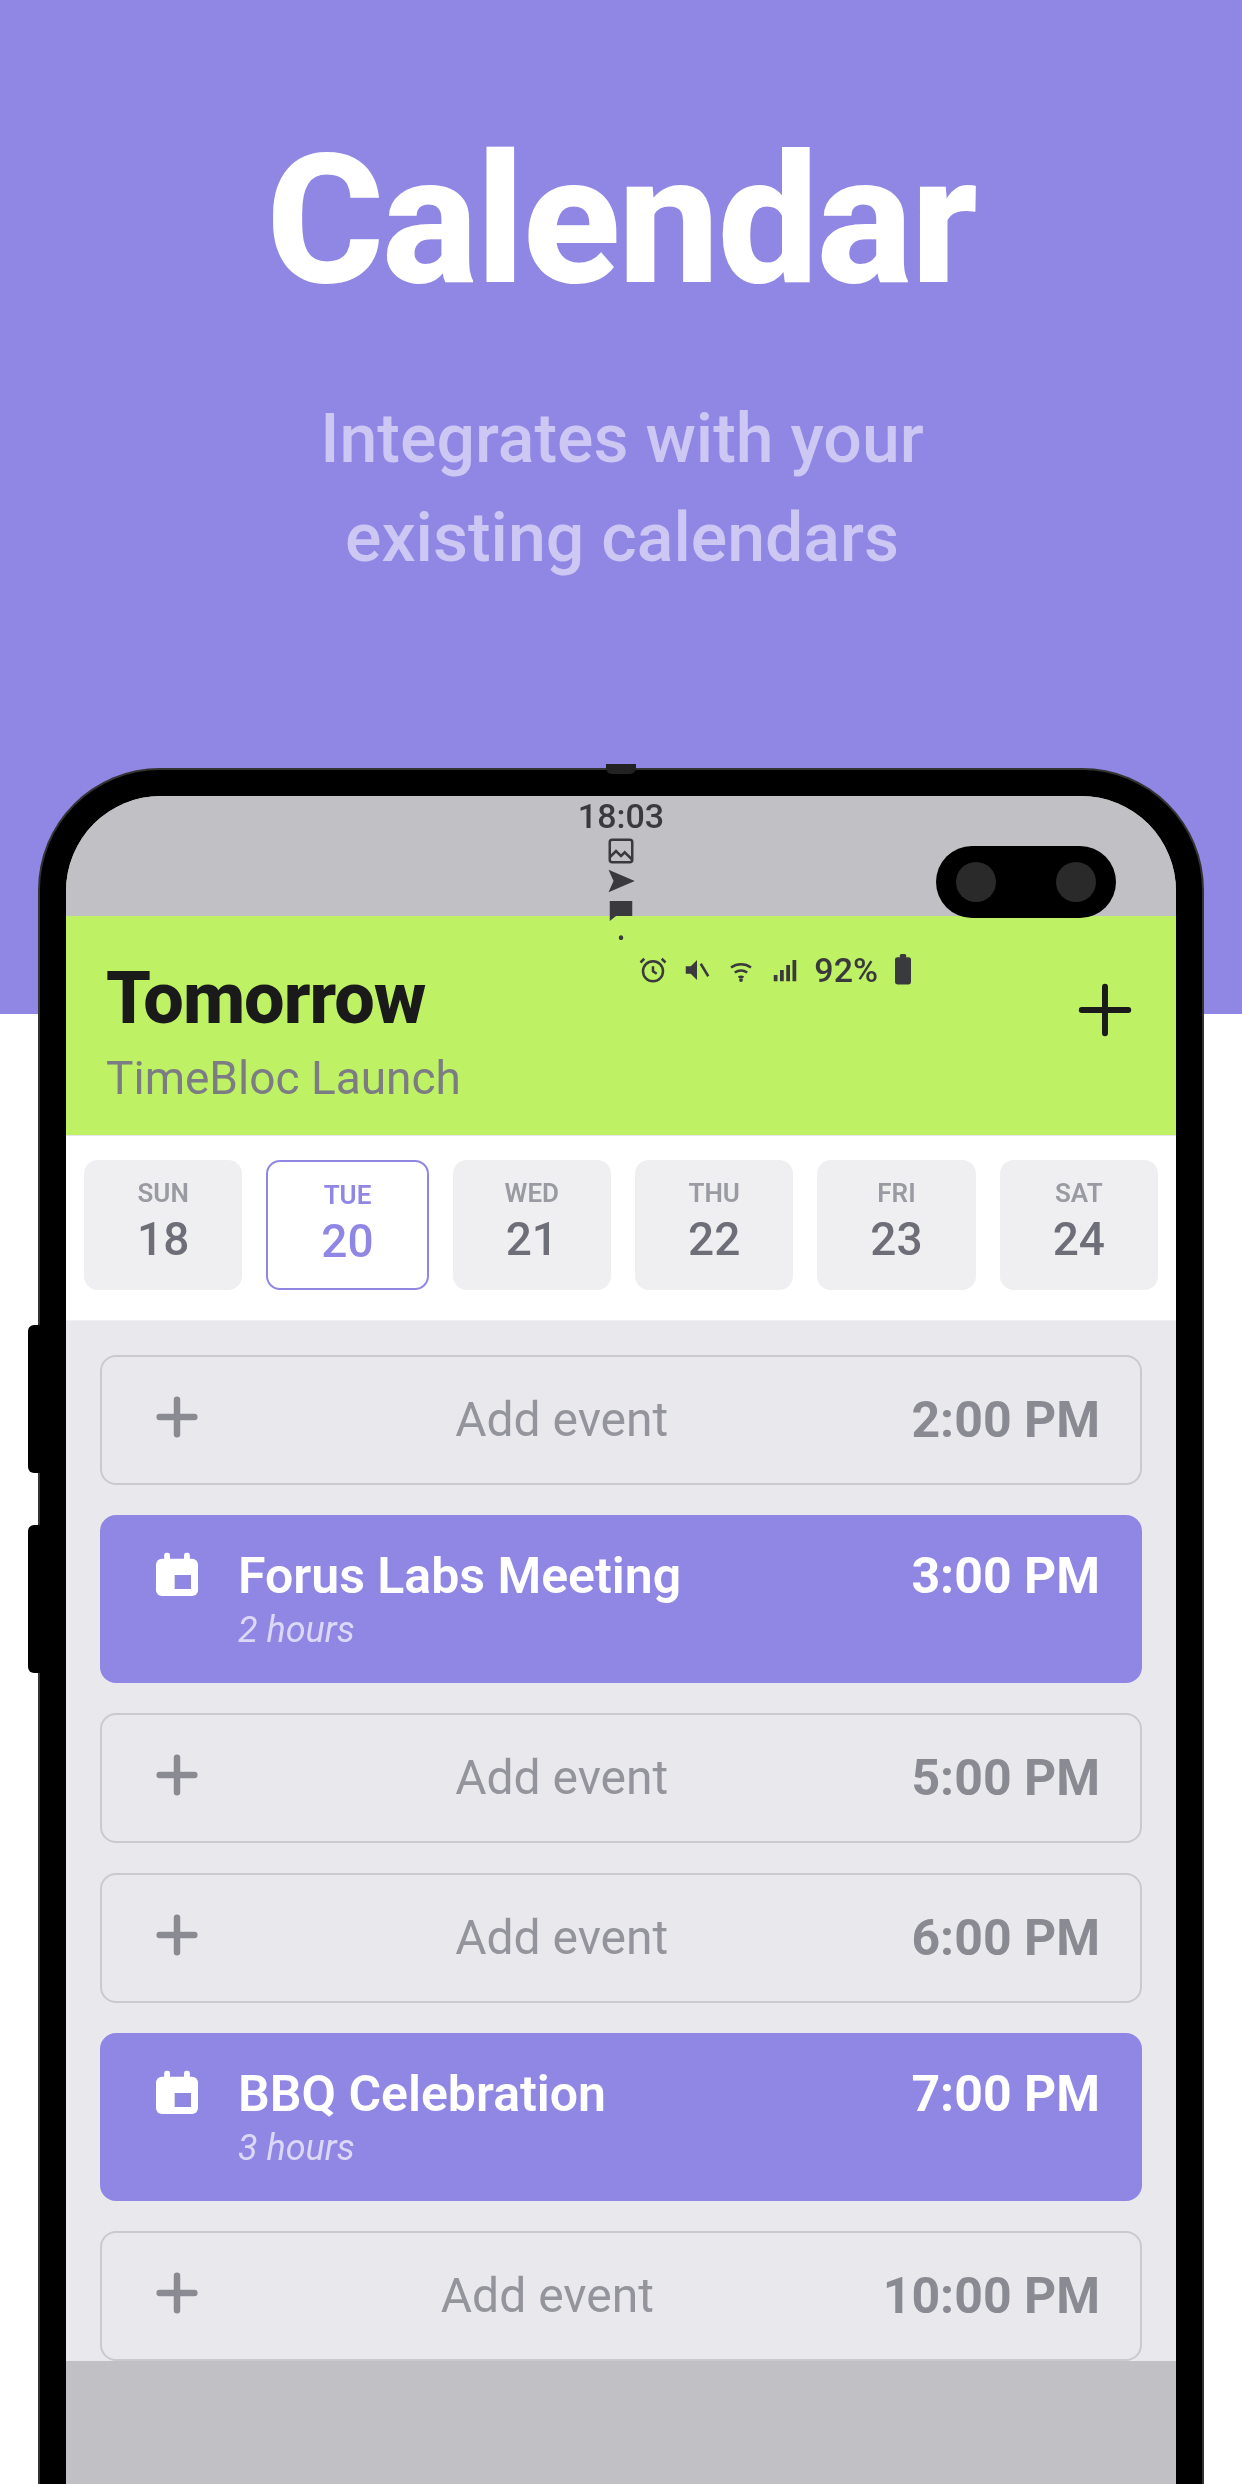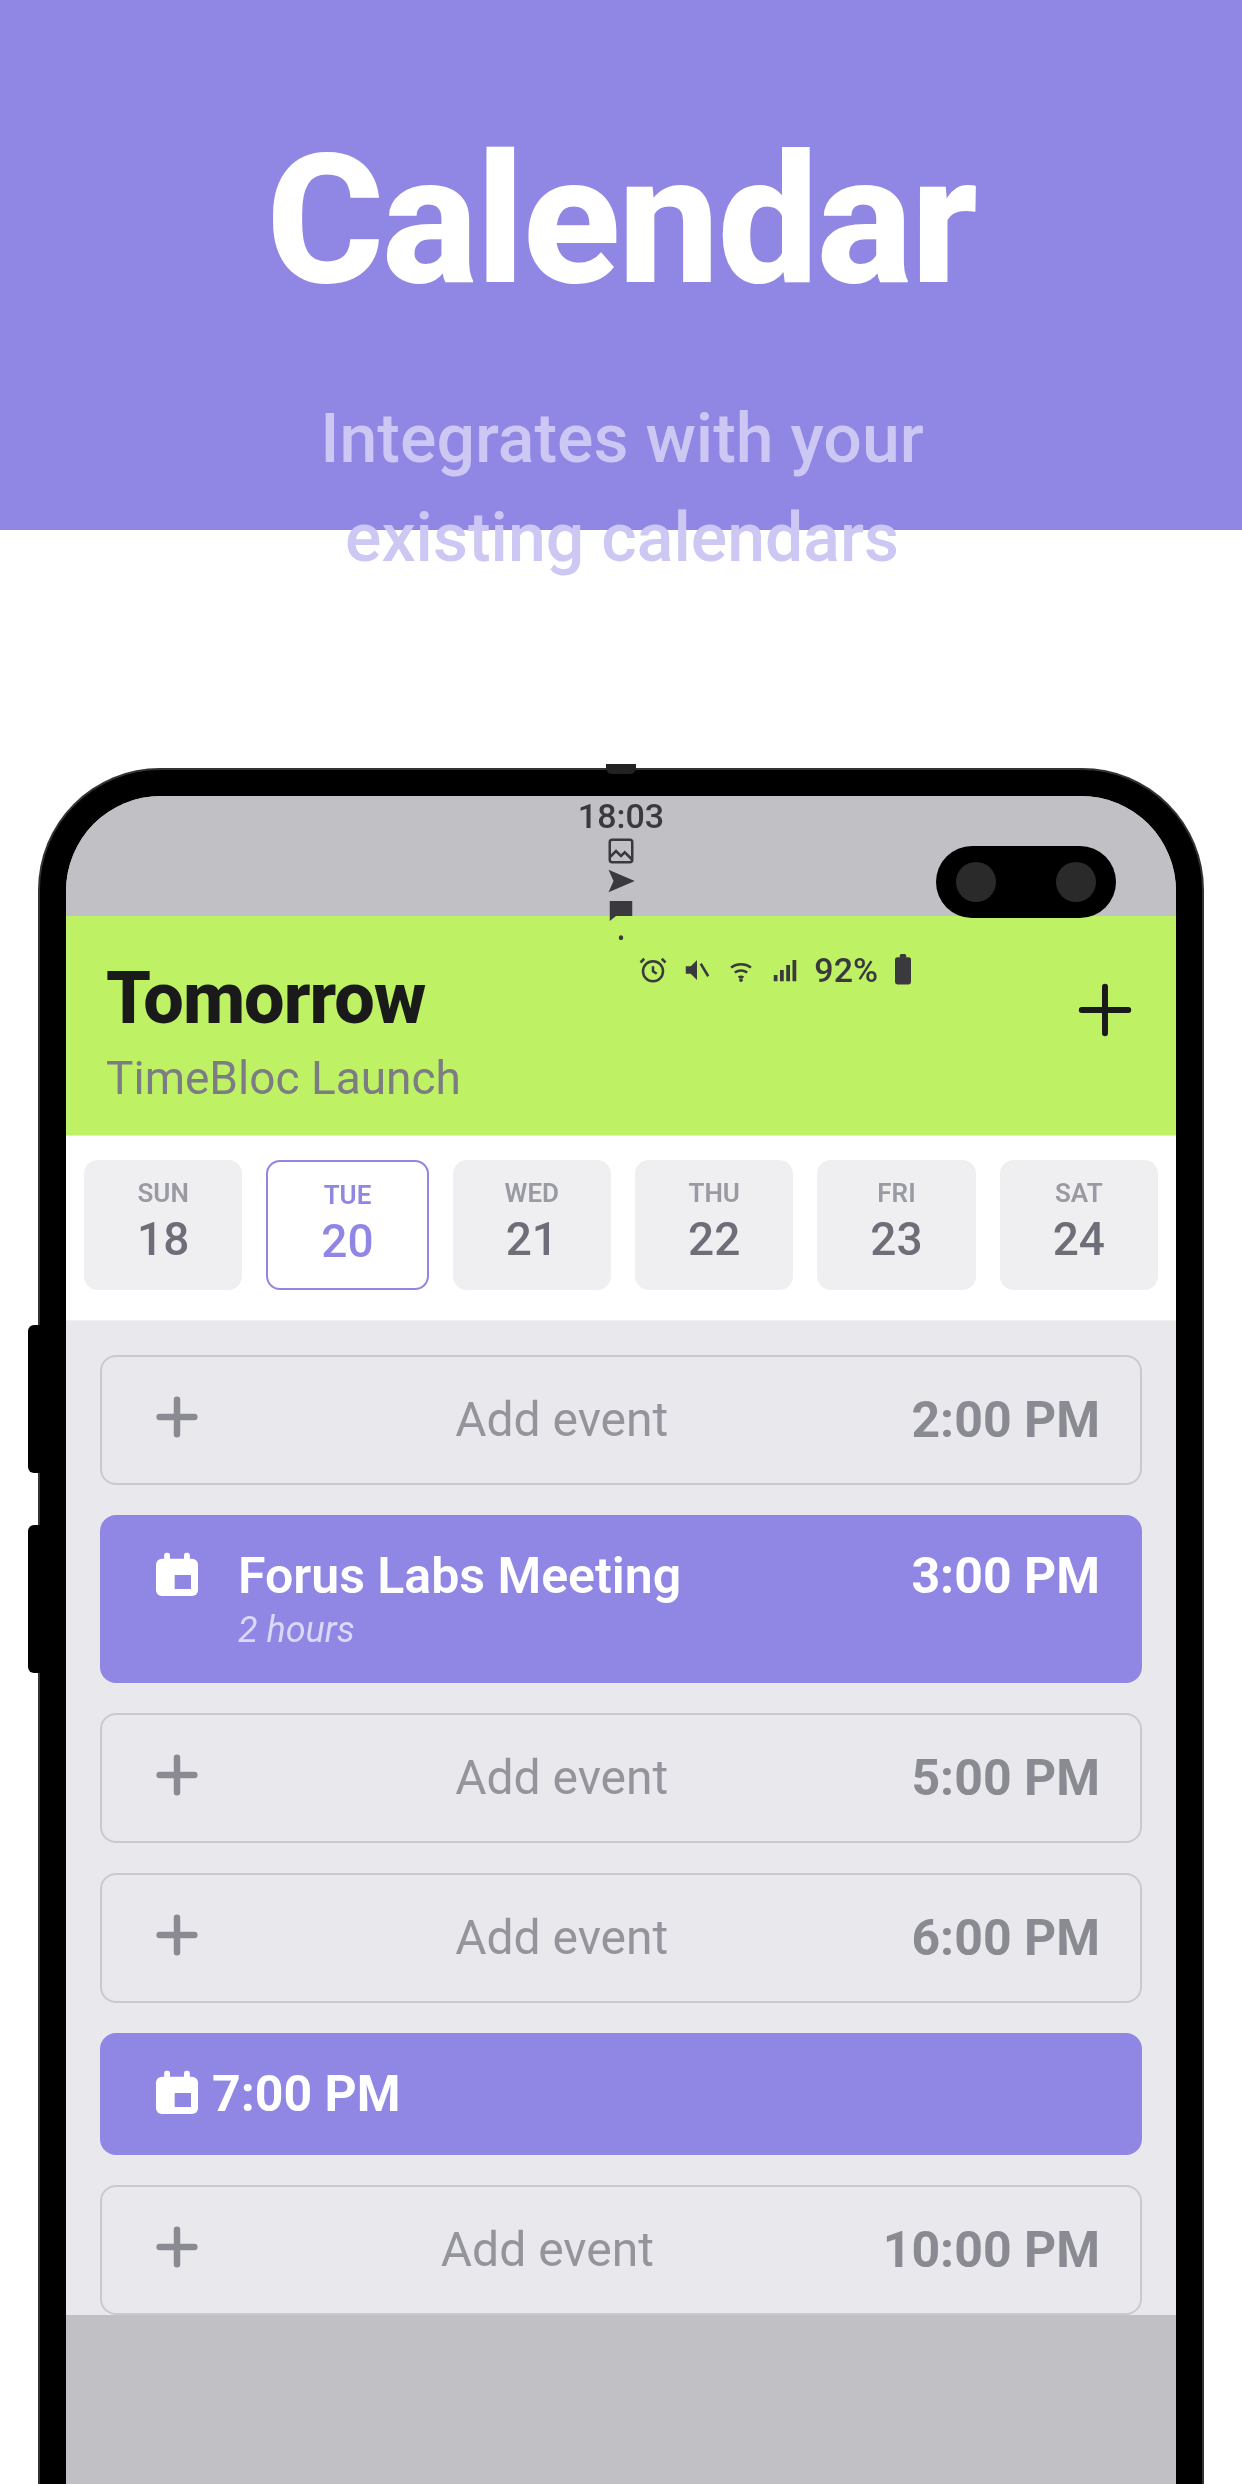--- a/index.html
+++ b/index.html
@@ -4,21 +4,21 @@
 <style>
   * { box-sizing: border-box; margin: 0; padding: 0; }
   html, body {
     width: 1242px;
     height: 2484px;
     font-family: -apple-system, BlinkMacSystemFont, "Segoe UI", Roboto, Helvetica, Arial, sans-serif;
     overflow: hidden;
   }
   .bg {
     width: 1242px;
-    height: 2000px;
+    height: 2484px;
     background: #9087e5;
     position: relative;
   }
   .bg-white-bottom {
     position: absolute;
     bottom: 0;
     left: 0;
     right: 0;
     height: 1470px;
     background: #ffffff;
@@ -419,20 +419,24 @@
 
         <div class="row event">
           <div class="row-icon">
             <svg class="cal-ico" viewBox="0 0 24 24">
                 <rect x="3" y="5" width="18" height="16" rx="2.5" fill="#ffffff"></rect>
                 <rect x="11" y="12" width="7" height="6" fill="#9087e5"></rect>
                 <rect x="6.5" y="2.5" width="2.5" height="5" rx="1" fill="#ffffff"></rect>
                 <rect x="15" y="2.5" width="2.5" height="5" rx="1" fill="#ffffff"></rect>
               </svg>
           </div>
+          <div class="ev-body">
+            <div class="ev-title">BBQ Celebration</div>
+            <div class="ev-dur">3 hours</div>
+          </div>
           <div class="row-time">7:00 PM</div>
         </div>
 
         <div class="row">
           <div class="row-icon">
             <svg class="plus-svg" viewBox="0 0 24 24">
                 <path d="M12 4v16M4 12h16" stroke="#8a8a93" stroke-width="3" stroke-linecap="round"></path>
               </svg>
           </div>
           <div class="row-mid">Add event</div>

